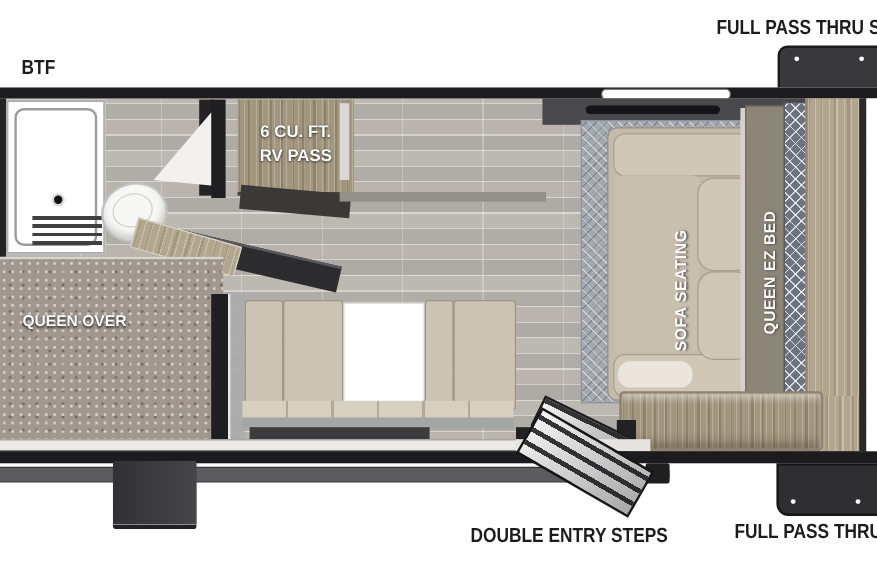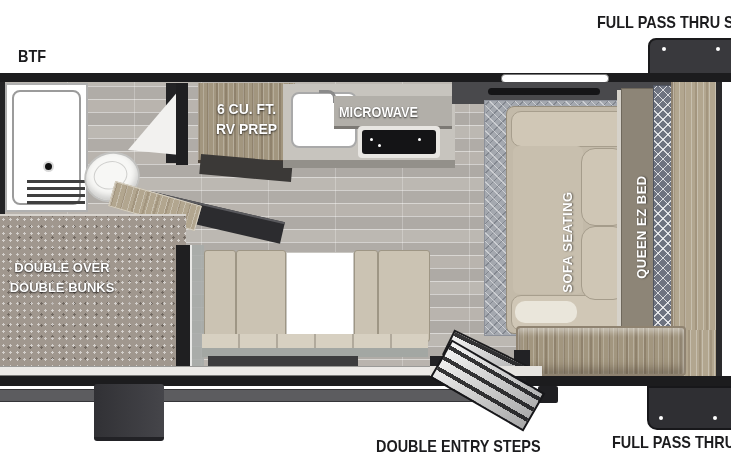--- a/index.html
+++ b/index.html
@@ -75,53 +75,36 @@
       <div class="abs" style="left:8px;top:7px;width:32px;height:26px;border:1px solid #cfcfcd;border-radius:50%;"></div>
     </div>
 
     <div class="abs" style="left:166px;top:10px;width:12px;height:80px;background:#232325;"></div>
     <div class="abs" style="left:128px;top:19px;width:52px;height:63px;background:#f2f1ef;clip-path:polygon(95% 0,100% 100%,0 92%);"></div>
     <div class="abs" style="left:148px;top:118px;width:138px;height:20px;background:#2c2c2f;border-top:2px solid #5a5a5e;transform:rotate(13deg);transform-origin:0 50%;"></div>
 
     <div class="abs woodlight" style="left:110px;top:120px;width:88px;height:24px;transform:rotate(16deg);border:1px solid #d9d3c6;"></div>
     <div class="abs speckle" style="left:0;top:141px;width:186px;height:154px;border-top:2px solid #d8d4ce;">
       <div class="abs wlbl" style="left:0;top:42px;width:124px;font-size:13px;line-height:20px;text-align:center;">
-        <span>DOUBLE OVER</span><br>
-        <span>DOUBLE BUNKS</span>
+        <span>QUEEN OVER</span><br>
       </div>
     </div>
 
     <div class="abs" style="left:176px;top:172px;width:14px;height:121px;background:#1f1f21;"></div>
 
     <div class="abs" style="left:176px;top:10px;width:12px;height:82px;background:#1f1f21;"></div>
     <div class="abs woodv" style="left:186px;top:10px;width:97px;height:77px;border-bottom:3px solid #4b4239;margin-left:12px;">
       <div class="abs wlbl" style="left:0;top:16px;width:97px;font-size:14px;line-height:20px;text-align:center;">
         <span>6 CU. FT.</span><br>
-        <span>RV PREP</span>
+        <span>RV PASS</span>
       </div>
     </div>
     <div class="abs" style="left:200px;top:85px;width:92px;height:20px;background:#3b3937;transform:rotate(5deg);"></div>
     <div class="abs" style="left:283px;top:13px;width:8px;height:64px;background:#dbd9d5;"></div>
 
-    <div class="abs" style="left:283px;top:11px;width:172px;height:76px;background:#c7c4be;border-bottom:3px solid #8e8b85;">
-      <div class="abs" style="left:8px;top:8px;width:62px;height:52px;background:#ffffff;border:2px solid #a9a9a9;border-radius:8px;">
-        <div class="abs" style="left:26px;top:-4px;width:14px;height:10px;border-top:3px solid #8a8a8a;border-right:3px solid #8a8a8a;border-radius:0 8px 0 0;"></div>
-      </div>
-      <div class="abs" style="left:51px;top:12px;width:118px;height:30px;background:#b2afa9;border-bottom:3px solid #7c7974;"></div>
-      <div class="abs wlbl" style="left:56px;top:19px;font-size:15px;">
-        <span class="cond">MICROWAVE</span>
-      </div>
-      <div class="abs" style="left:75px;top:42px;width:82px;height:32px;background:#e8e6e2;border-radius:4px;">
-        <div class="abs" style="left:4px;top:4px;width:74px;height:24px;background:#141416;border-radius:3px;">
-          <span class="dot" style="left:8px;top:8px;width:3px;height:3px;"></span>
-          <span class="dot" style="left:16px;top:14px;width:3px;height:3px;"></span>
-          <span class="dot" style="left:56px;top:8px;width:3px;height:3px;"></span>
-        </div>
-      </div>
-    </div>
     <div class="abs" style="left:283px;top:87px;width:172px;height:8px;background:#93908a;"></div>
 
     <div class="abs" style="left:452px;top:9px;width:219px;height:22px;background:#49494c;"></div>
     <div class="abs" style="left:488px;top:15px;width:112px;height:7px;background:#151517;border-radius:4px;"></div>
 
     <div class="abs" style="left:190px;top:172px;width:12px;height:121px;background:rgba(168,172,170,.9);border-left:2px solid #e9e9e7;"></div>
     <div class="abs" style="left:204px;top:177px;width:30px;height:90px;background:#cbc3b3;border:1px solid #9e9685;border-radius:3px;"></div>
     <div class="abs" style="left:236px;top:177px;width:48px;height:90px;background:#cbc3b3;border:1px solid #9e9685;border-radius:3px;"></div>
     <div class="abs" style="left:286px;top:179px;width:66px;height:88px;background:#ffffff;border:1px solid #c9c7c2;"></div>
     <div class="abs" style="left:354px;top:177px;width:22px;height:90px;background:#cbc3b3;border:1px solid #9e9685;border-radius:3px;"></div>
@@ -178,20 +161,20 @@
     <span class="dot" style="left:10px;top:28px;"></span>
     <span class="dot" style="left:64px;top:28px;"></span>
   </div>
 
   <div class="abs blk" style="left:18px;top:48px;">
     <span class="cond">BTF</span>
   </div>
   <div class="abs blk" style="left:597px;top:14px;">
     <span class="cond">FULL PASS THRU STO</span>
   </div>
-  <div class="abs blk" style="left:376px;top:438px;">
+  <div class="abs blk" style="left:392px;top:438px;">
     <span class="cond">DOUBLE ENTRY STEPS</span>
   </div>
   <div class="abs blk" style="left:612px;top:434px;">
     <span class="cond">FULL PASS THRU ST</span>
   </div>
 
 </div>
 
 </body></html>

